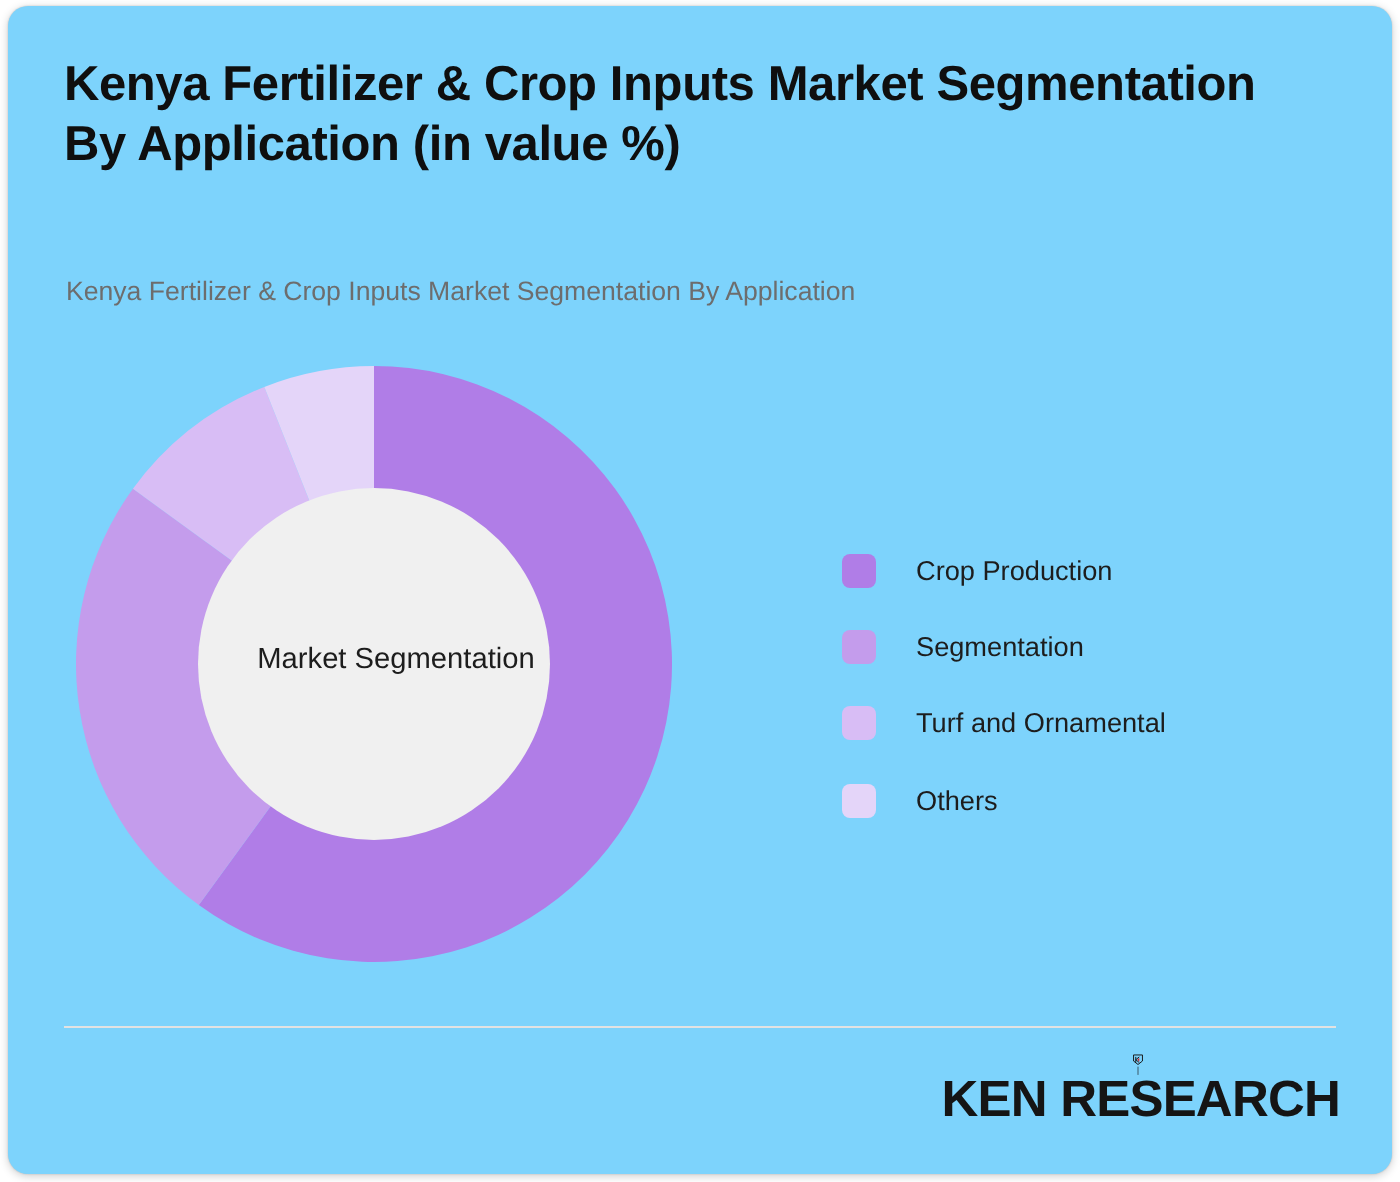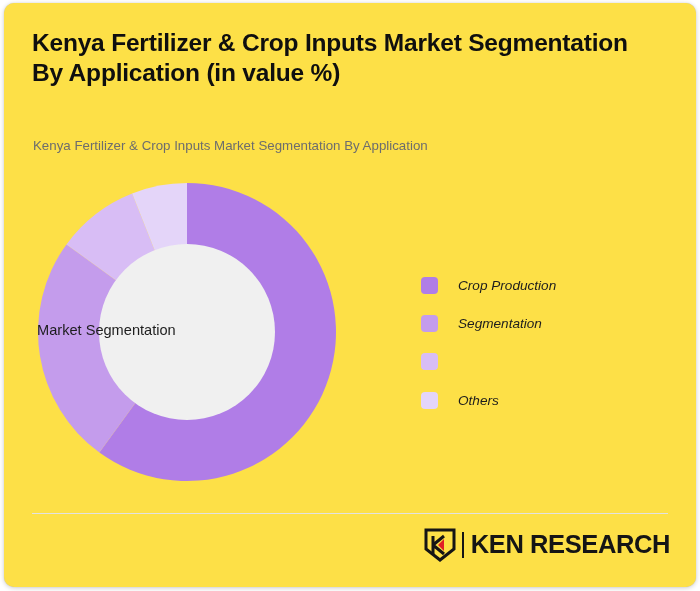--- a/index.html
+++ b/index.html
@@ -10,21 +10,21 @@
     height: 591px;
     font-family: "Liberation Sans", sans-serif;
   }
 
   #card {
     position: absolute;
     left: 4px;
     top: 3px;
     width: 692px;
     height: 584px;
-    background: #fde047;
+    background: #7dd3fc;
     border-radius: 10px;
     box-shadow: 0 1px 5px rgba(0,0,0,0.20), 0 0 1px rgba(0,0,0,0.18);
     overflow: hidden;
     box-sizing: border-box;
   }
 
   #title {
     position: absolute;
     left: 28px;
     top: 25px;
@@ -51,40 +51,40 @@
     position: absolute;
     left: 33px;
     top: 179px;
     width: 300px;
     height: 300px;
   }
   #donut-svg { display: block; }
 
   #center-label {
     position: absolute;
-    left: 0;
+    left: 11px;
     top: 140px;
     width: 300px;
+    text-align: center;
     font-size: 14.6px;
     color: #1d1d1d;
     pointer-events: none;
   }
 
   
   #legend {
     position: absolute;
     left: 417px;
     top: 263px;
     width: 250px;
   }
   .legend-row {
     display: flex;
     align-items: center;
     height: 38.4px;
-    font-style: italic;
   }
   .legend-swatch {
     width: 17px;
     height: 17px;
     border-radius: 4px;
     flex: 0 0 auto;
   }
   .legend-label {
     margin-left: 20px;
     font-size: 13.6px;
@@ -108,20 +108,21 @@
     font-size: 12.6px;
     color: #6d6d6d;
   }
   #logo {
     position: absolute;
     right: 26px;
     top: 524px;
     height: 36px;
     display: flex;
     align-items: center;
+    flex-direction: column;
   }
   #logo-wordmark {
     font-size: 25.5px;
     font-weight: bold;
     letter-spacing: -0.4px;
     color: #151515;
     margin-left: 2px;
     line-height: 1;
   }
 </style>
@@ -151,20 +152,21 @@
       <div class="legend-row">
         <span class="legend-swatch" style="background: rgb(176, 125, 231);"></span>
         <span class="legend-label">Crop Production</span>
       </div>
       <div class="legend-row">
         <span class="legend-swatch" style="background: rgb(196, 156, 236);"></span>
         <span class="legend-label">Segmentation</span>
       </div>
       <div class="legend-row">
         <span class="legend-swatch" style="background: rgb(216, 189, 245);"></span>
+        <span class="legend-label">Turf and Ornamental</span>
       </div>
       <div class="legend-row">
         <span class="legend-swatch" style="background: rgb(228, 213, 249);"></span>
         <span class="legend-label">Others</span>
       </div>
     </div>
 
   <div id="divider"></div>
 
   <div id="logo">

